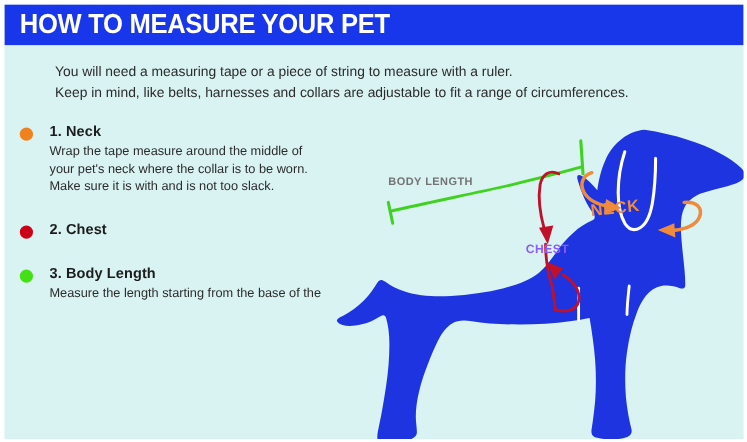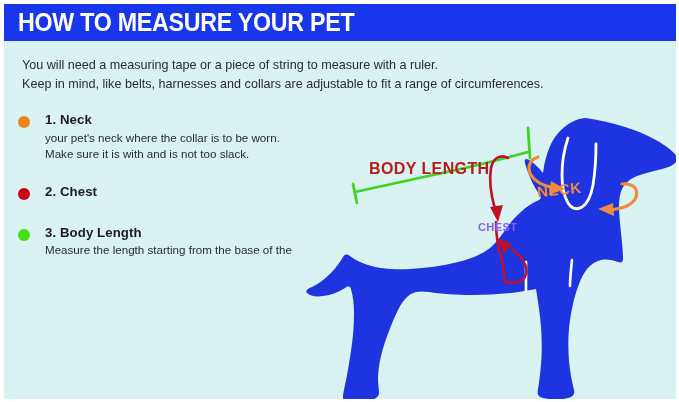--- a/index.html
+++ b/index.html
@@ -50,21 +50,21 @@
   #intro {
     position: absolute;
     left: 18px;
     top: 52px;
     width: 640px;
     color: #2b2b2b;
     font-size: 12.6px;
     line-height: 1.52;
     font-family: "Liberation Sans", sans-serif;
   }
-  #intro div { white-space: nowrap; }
+  #intro div { white-space: nowrap; margin-left: 28px; }
 
   #steps {
     position: absolute;
     left: 14px;
     top: 108px;
     width: 290px;
   }
   .step {
     position: relative;
     padding-left: 27px;
@@ -100,24 +100,24 @@
     width: 380px;
     height: 296px;
   }
   .diagram-label {
     position: absolute;
     font-weight: bold;
     font-family: "Liberation Sans", sans-serif;
     white-space: nowrap;
   }
   #label-body-length {
-    left: 69px;
+    left: 53px;
     top: 50px;
-    font-size: 16px;
-    color: #b91c1c;
+    font-size: 10px;
+    color: #737373;
     letter-spacing: 0.4px;
   }
   #label-neck {
     left: 237px;
     top: 71px;
     font-size: 15px;
     color: #f08a3c;
     letter-spacing: 0.5px;
     transform: rotate(-6deg);
   }
@@ -142,20 +142,21 @@
     <div>You will need a measuring tape or a piece of string to measure with a ruler.</div>
     <div>Keep in mind, like belts, harnesses and collars are adjustable to fit a range of circumferences.</div>
   </div>
 
   <div id="steps">
 
     <div class="step">
       <span class="bullet" style="background:#f0821e"></span>
       <div class="step-title">1. Neck</div>
       <div class="step-body">
+        <div>Wrap the tape measure around the middle of</div>
         <div>your pet's neck where the collar is to be worn.</div>
         <div>Make sure it is with and is not too slack.</div>
       </div>
     </div>
 
     <div class="step" style="margin-top:22px">
       <span class="bullet" style="background:#cc0016"></span>
       <div class="step-title">2. Chest</div>
     </div>
 

